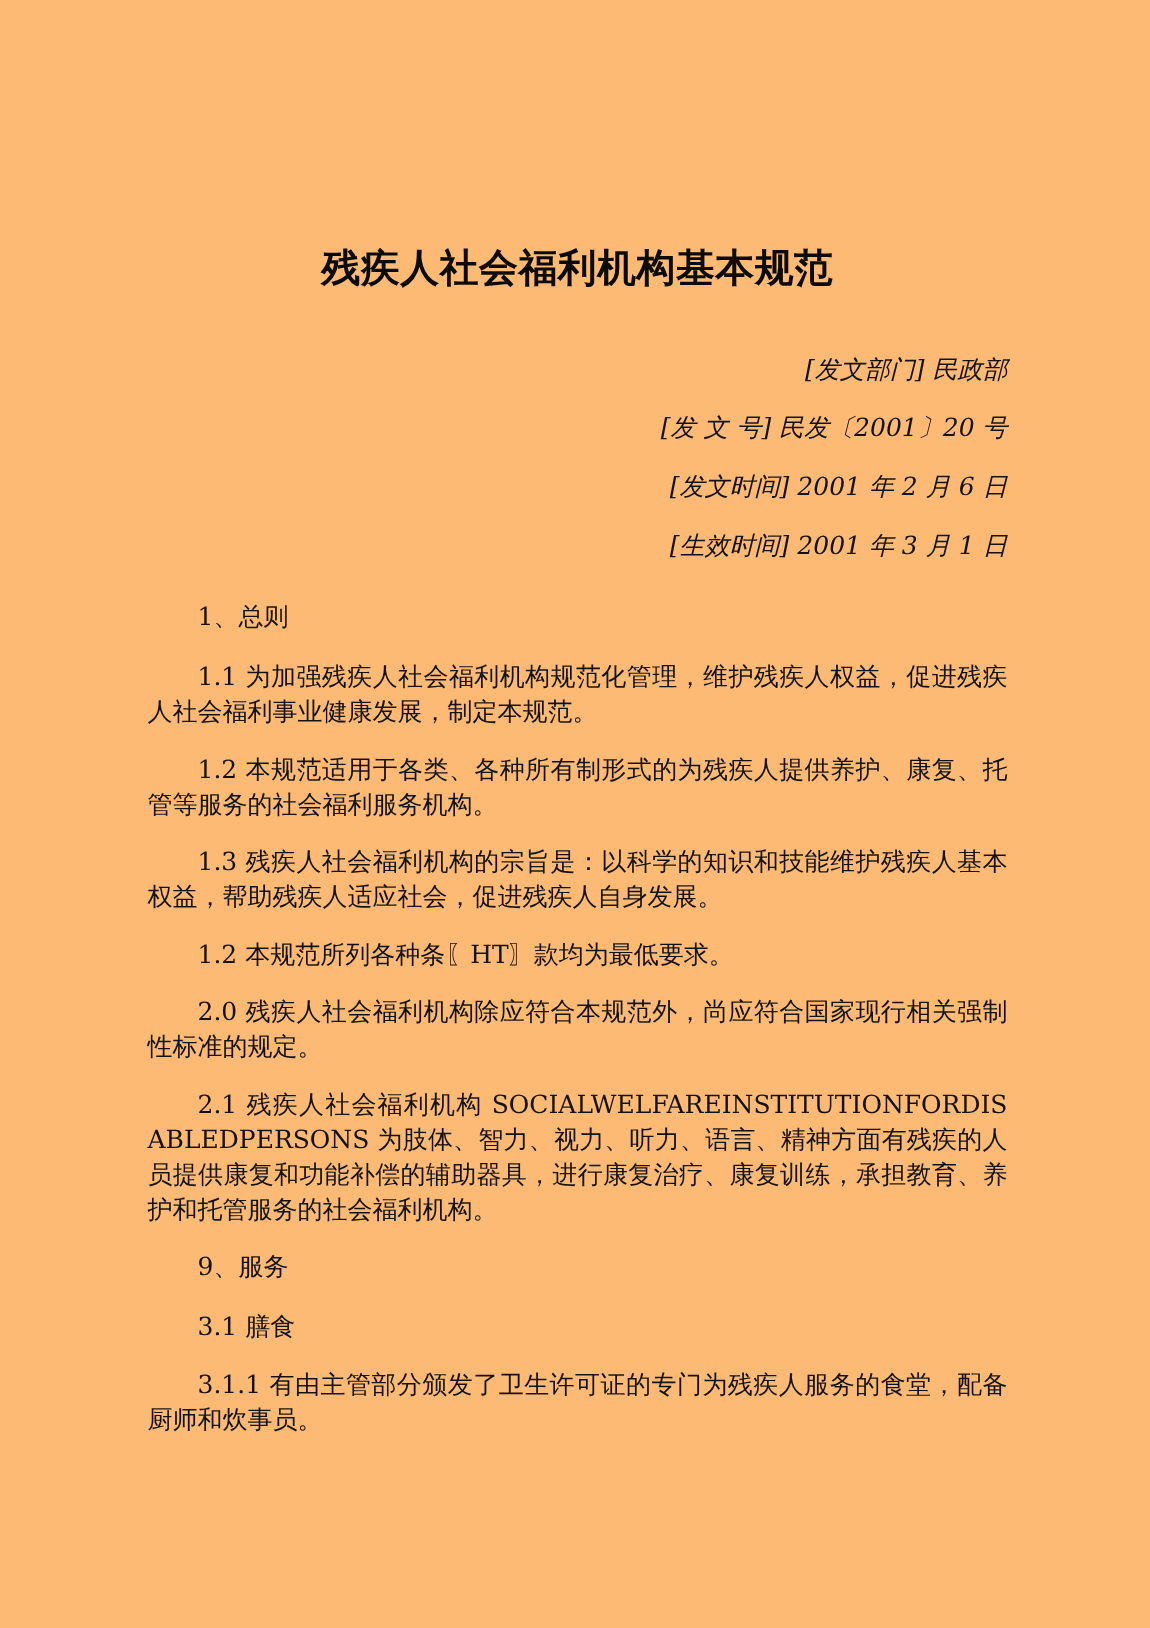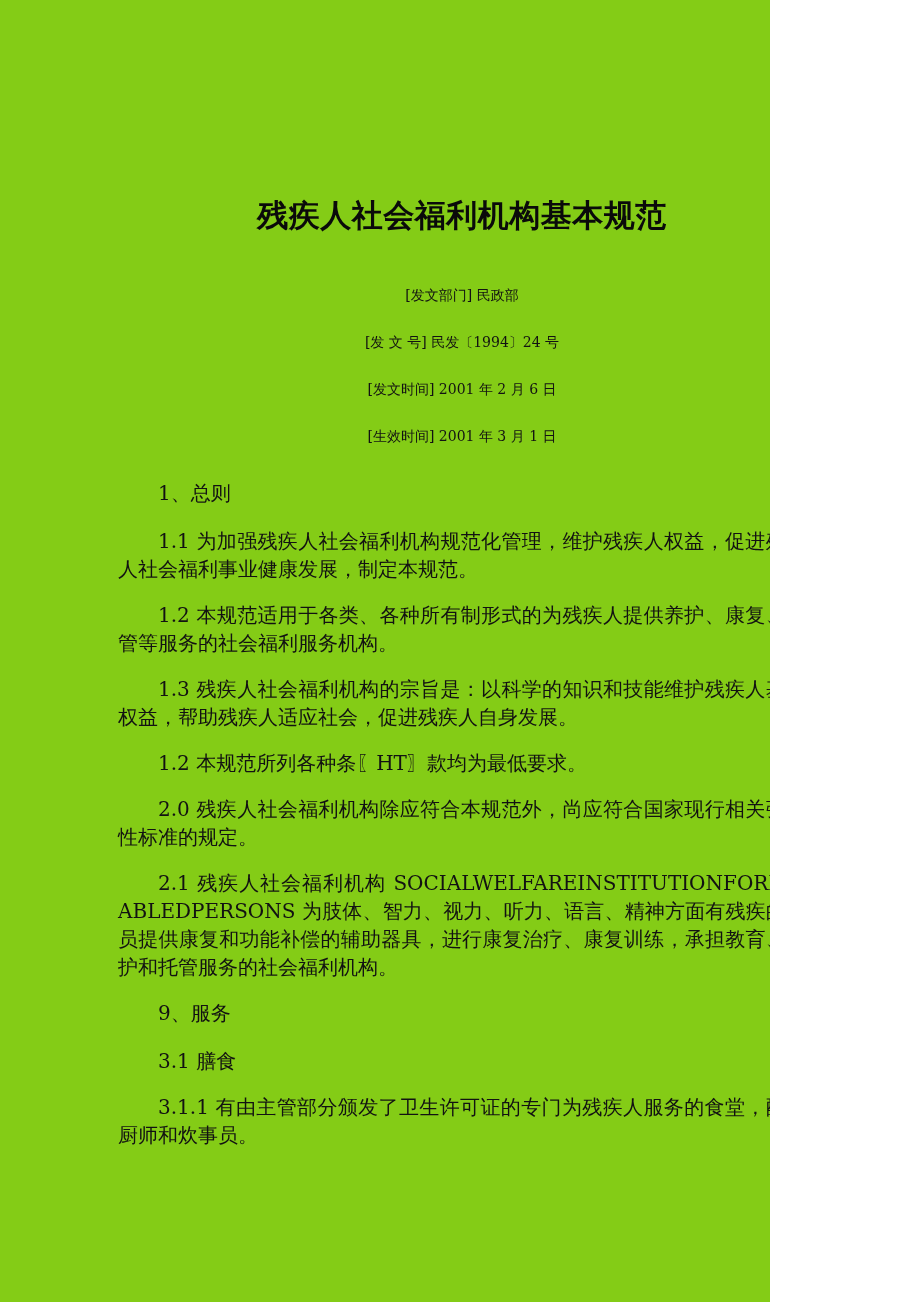--- a/index.html
+++ b/index.html
@@ -11,23 +11,23 @@
   body {
     width: 920px;
     height: 1302px;
     font-family: "DejaVu Serif", "Liberation Serif", serif;
     color: #000000;
     -webkit-font-smoothing: antialiased;
   }
 
   .page {
     position: relative;
-    width: 770px;
+    width: 920px;
     height: 1302px;
-    background: #84cc16;
+    background: #fdba74;
     box-sizing: border-box;
     padding: 0;
     overflow: hidden;
   }
 
   .doc-body {
     position: absolute;
     left: 118px;
     top: 0;
     width: 688px;
@@ -44,26 +44,27 @@
     text-align: center;
     color: #0a0a0a;
     padding-top: 196px;
   }
 
   .meta-block {
     margin-top: 50px;
   }
 
   .meta-line {
-    font-size: 14px;
+    font-size: 20px;
     line-height: 22px;
     margin: 0 0 25px 0;
-    text-align: center;
+    text-align: right;
     white-space: pre;
     color: #121212;
+    font-style: italic;
   }
 
   .section-block {
     margin-top: 32px;
   }
 
   p.para {
     font-size: 20px;
     line-height: 28px;
     margin: 0 0 18px 0;
@@ -87,21 +88,21 @@
 <body>
 
 <div class="page">
 
   <div class="doc-body">
 
     <h1 class="doc-title">残疾人社会福利机构基本规范</h1>
 
     <div class="meta-block">
       <p class="meta-line">[发文部门] 民政部</p>
-      <p class="meta-line">[发 文 号] 民发〔1994〕24 号</p>
+      <p class="meta-line">[发 文 号] 民发〔2001〕20 号</p>
       <p class="meta-line">[发文时间] 2001 年 2 月 6 日</p>
       <p class="meta-line">[生效时间] 2001 年 3 月 1 日</p>
     </div>
 
     <div class="section-block">
 
       <p class="para heading">1、总则</p>
 
       <p class="para">1.1 为加强残疾人社会福利机构规范化管理，维护残疾人权益，促进残疾人社会福利事业健康发展，制定本规范。</p>
 

